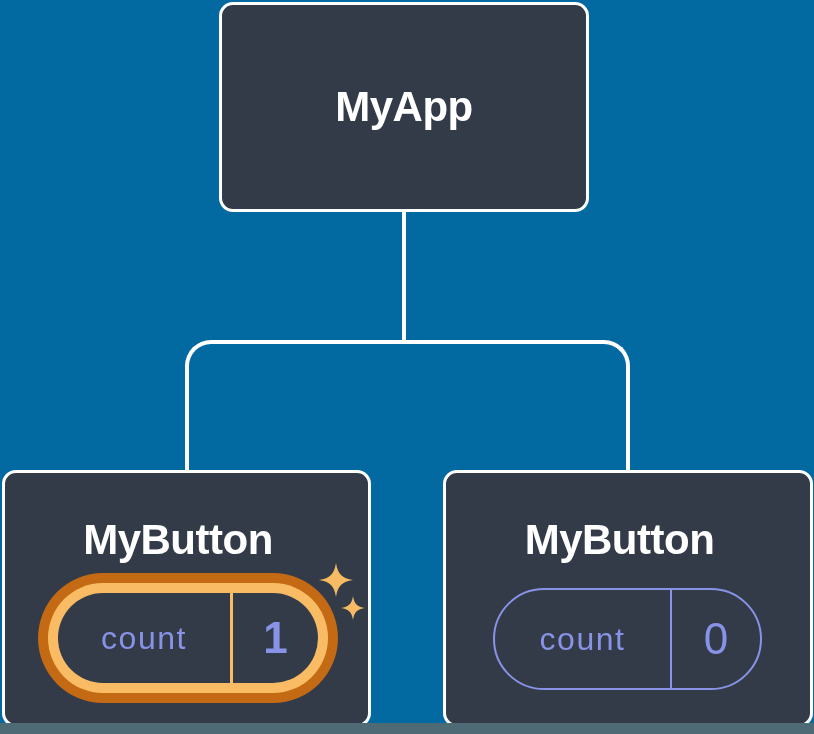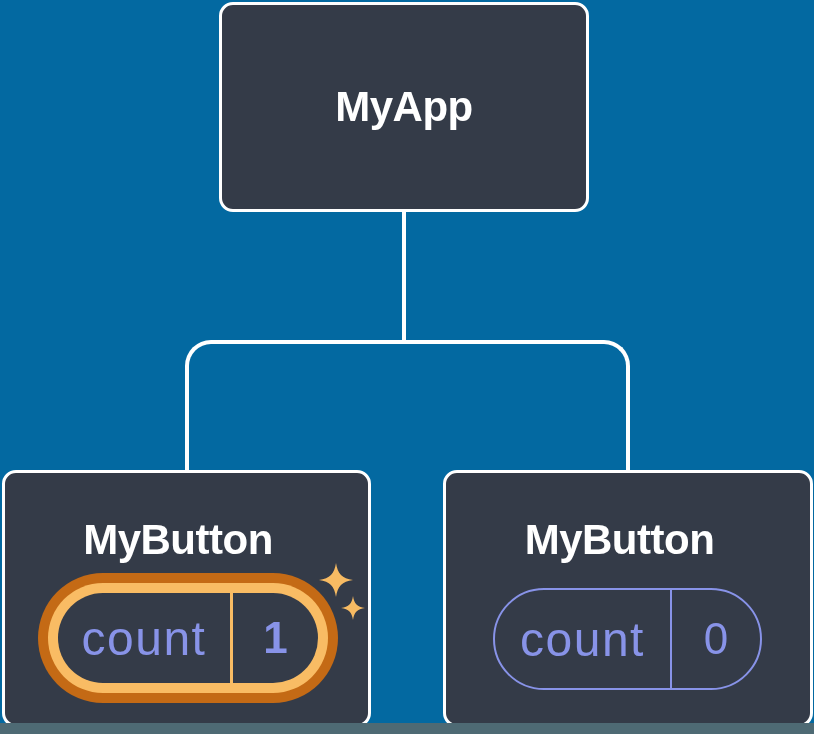--- a/index.html
+++ b/index.html
@@ -55,21 +55,21 @@
   }
   .pill-core{
     box-sizing:border-box;width:260px;height:90px;
     background:#343B48;border-radius:999px;
     display:flex;align-items:stretch;overflow:hidden;
   }
   .pill-core .sect-key{width:172px;display:flex;align-items:center;justify-content:center;}
   .pill-core .sect-val{flex:1;display:flex;align-items:center;justify-content:center;}
   .pill-div-orange{width:3px;background:#F9BC64;}
   
-  .state-key{color:#8893E8;font-size:48px;font-weight:400;letter-spacing:1.5px;}
+  .state-key{color:#8893E8;font-size:32px;font-weight:400;letter-spacing:1.5px;}
   .state-val{color:#8893E8;font-size:44px;font-weight:400;}
   .state-val.bold{font-weight:700;}
   
   .sparkles{position:absolute;left:303px;top:78px;}
   
   .bottom-strip{
     position:absolute;left:0;top:727px;width:814px;height:7px;background:#333A46;
   }
 </style>
 </head>

